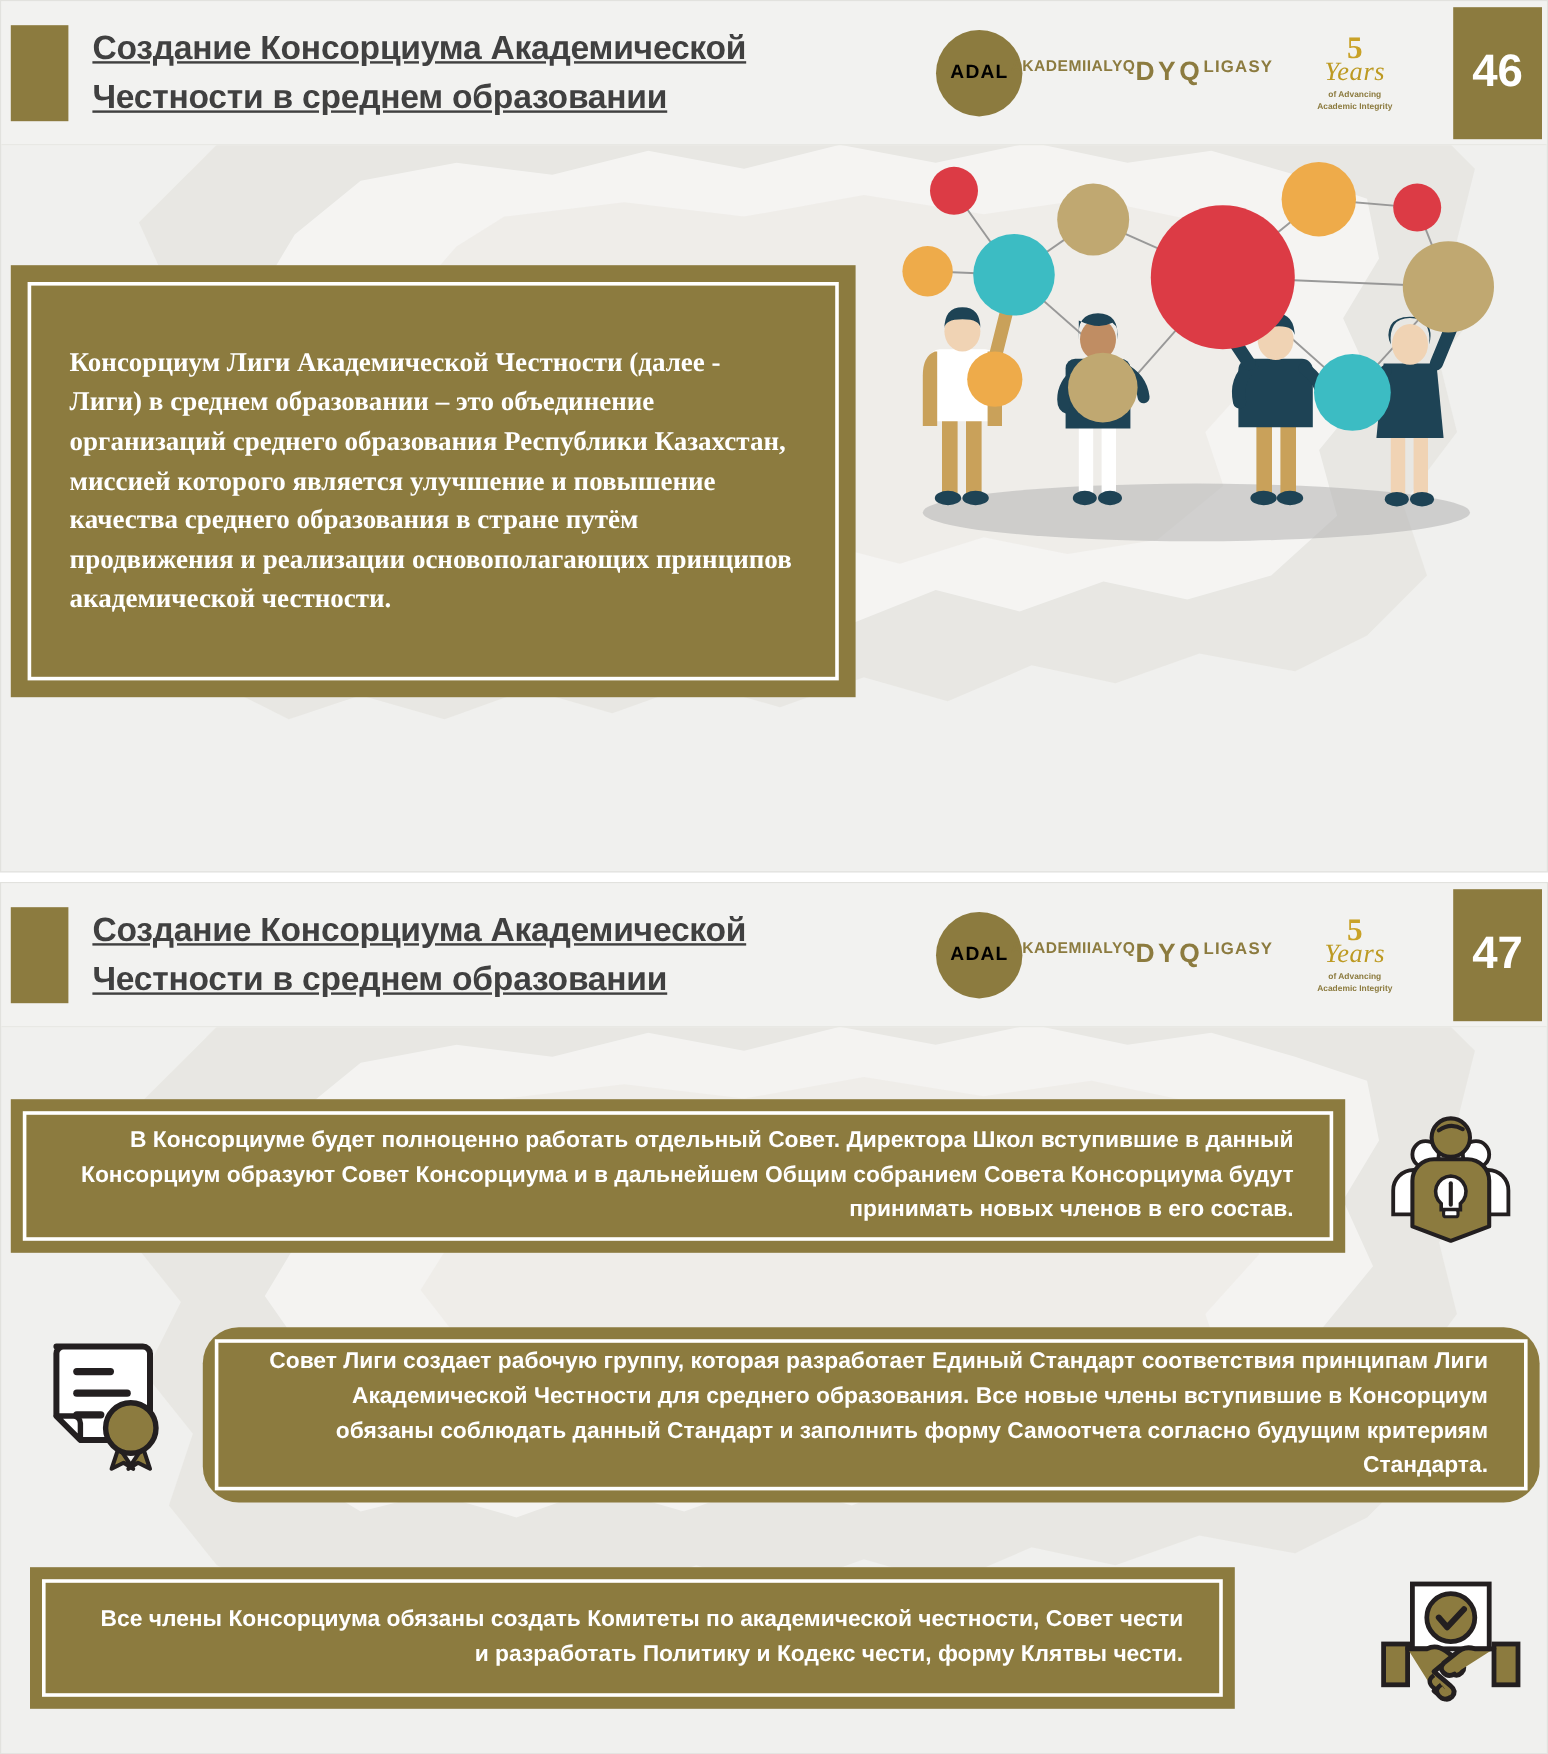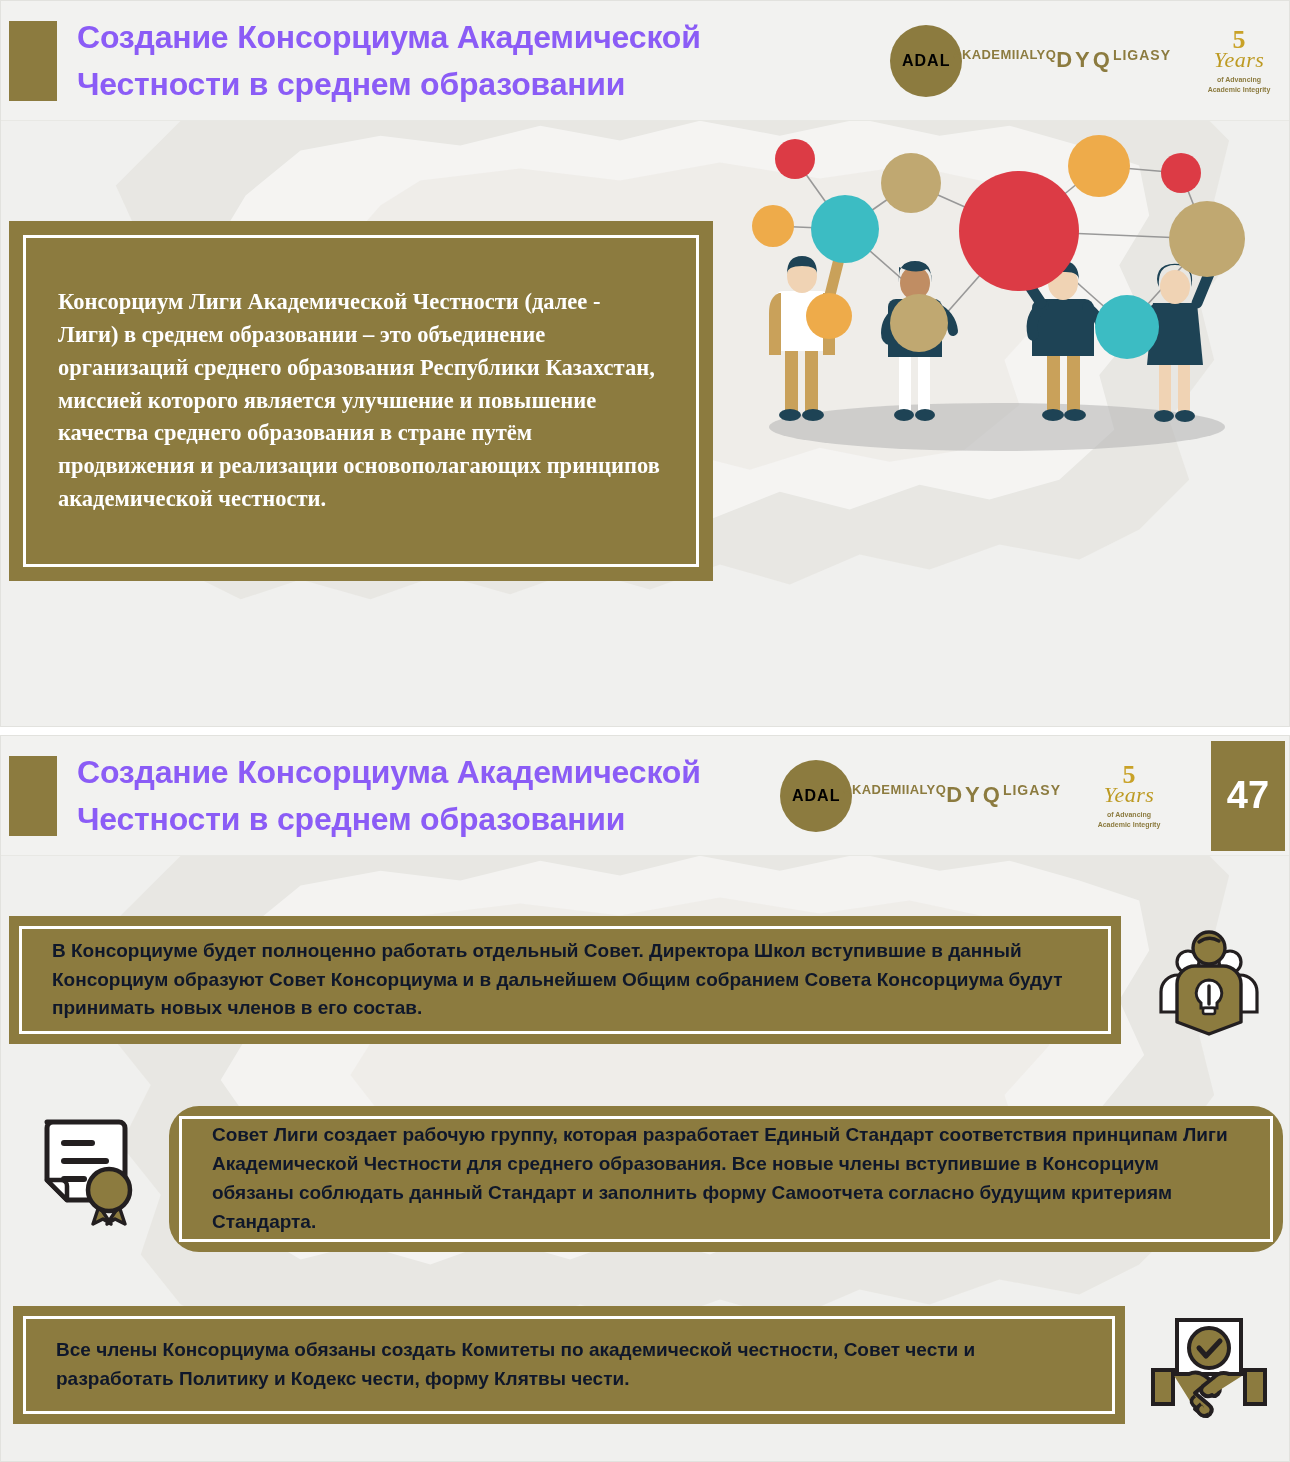--- a/index.html
+++ b/index.html
@@ -54,27 +54,28 @@
   }
   .header-accent {
     width: 48px;
     height: 80px;
     background: #8c7b3f;
     margin-left: 8px;
     flex: none;
   }
   .header-title {
     margin-left: 20px;
-    color: #8b5cf6;
-    font-size: 32px;
+    color: #404040;
+    font-size: 28px;
     font-weight: bold;
     line-height: 1.45;
     letter-spacing: -0.2px;
     white-space: pre-line;
     flex: 1;
+    text-decoration: underline;
   }
 
   
   .header-logos {
     display: flex;
     align-items: center;
     gap: 22px;
     margin-right: 4px;
     flex: none;
   }
@@ -204,29 +205,30 @@
   }
   .info-block-inner {
     width: 100%;
     height: 100%;
     border: 3px solid #ffffff;
     padding: 20px 30px;
     display: flex;
     align-items: center;
   }
   .info-text {
-    color: #0f172a;
+    color: #ffffff;
     font-size: 19px;
     font-weight: bold;
     line-height: 1.52;
+    text-align: right;
   }
 
   .block-1 { left: 8px;   top: 60px;  width: 1112px; height: 128px; }
   .block-2 { left: 168px; top: 250px; width: 1114px; height: 146px; border-radius: 30px; }
-  .block-3 { left: 12px;   top: 450px; width: 1112px; height: 118px; }
+  .block-3 { left: 24px;   top: 450px; width: 1004px; height: 118px; }
 
   .side-icon {
     position: absolute;
     width: 124px;
     height: 118px;
     display: flex;
     align-items: center;
     justify-content: center;
   }
   .side-icon svg { width: 100%; height: 100%; }
@@ -265,20 +267,21 @@
           </div>
         </div>
 
         <div class="years-badge">
           <span class="y-num">5</span>
           <span class="y-word">Years</span>
           <span class="y-sub">of Advancing
 Academic Integrity</span>
         </div>
 
+        <div class="page-number">46</div>
       </div>
     </header>
 
     <div class="body46">
 
       <div class="statement-card">
         <div class="statement-card-inner">
           <p class="statement-text">Консорциум Лиги Академической Честности (далее - Лиги) в среднем образовании – это объединение организаций среднего образования Республики Казахстан, миссией которого является улучшение и повышение качества среднего образования в стране путём продвижения и реализации основополагающих принципов академической честности.</p>
         </div>
       </div>

